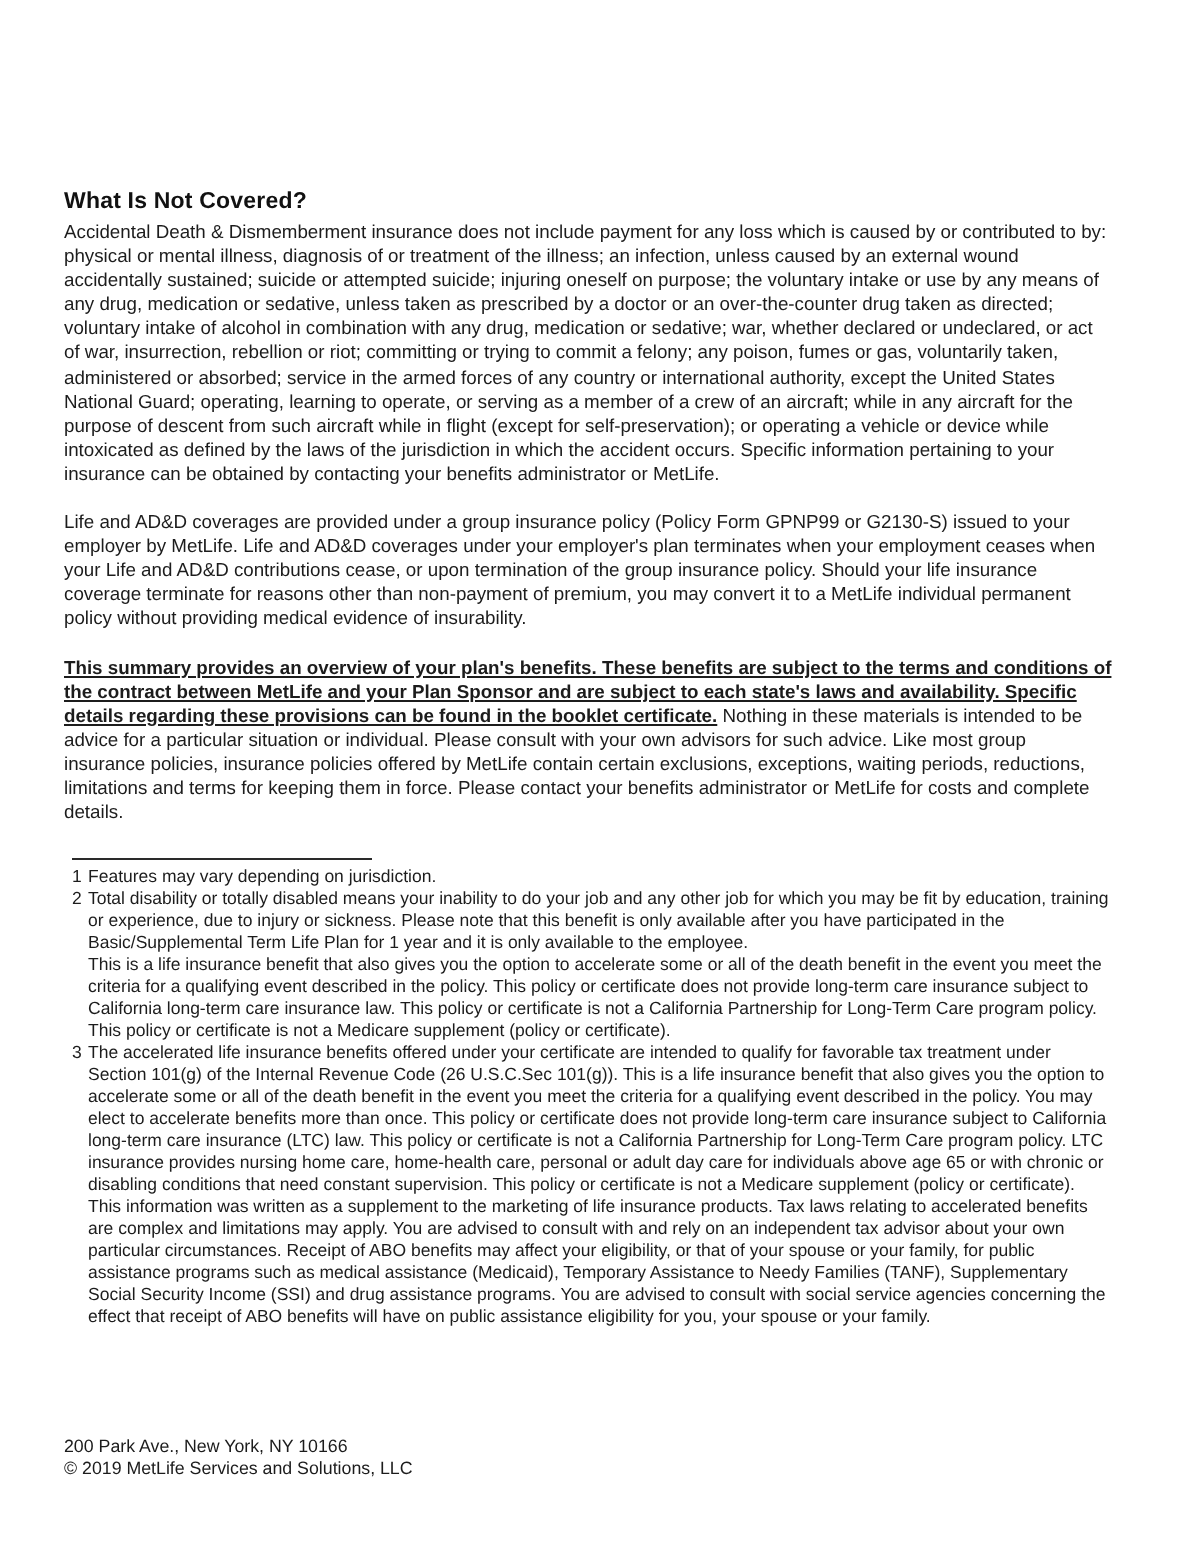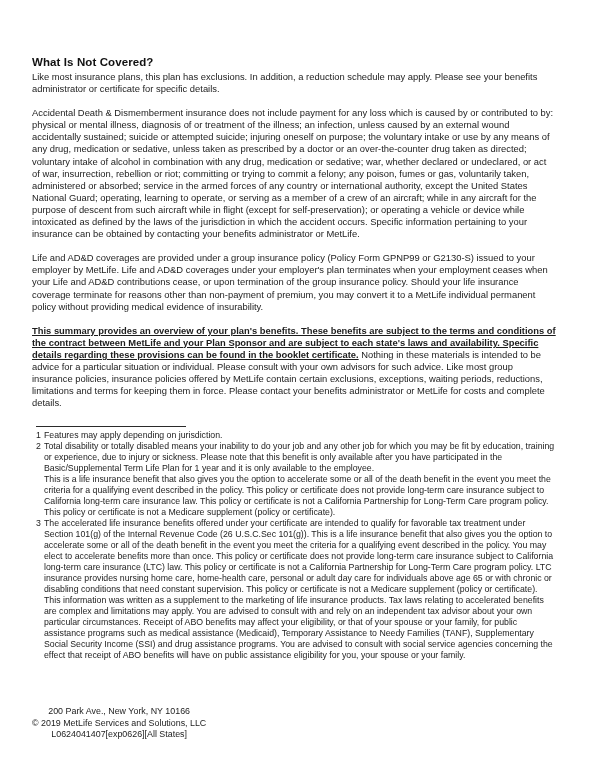--- a/index.html
+++ b/index.html
@@ -9,20 +9,21 @@
     width: 600px;
     height: 776px;
     background: #ffffff;
     margin: 0 auto;
     font-family: "Liberation Sans", "DejaVu Sans", sans-serif;
     color: #1c1c1c;
     overflow: hidden;
   }
   .content {
     padding: 56px 44px 0 32px;
+    margin-top: 39px;
   }
   h1.doc-heading {
     font-size: 11.5px;
     font-weight: bold;
     letter-spacing: 0.1px;
     margin: 0 0 3px 0;
     color: #111;
   }
   p.body-para {
     font-size: 9.4px;
@@ -65,63 +66,61 @@
     display: flex;
     justify-content: space-between;
     align-items: flex-end;
     font-size: 8.9px;
     line-height: 11.2px;
   }
   .footer-left {
     white-space: nowrap;
   }
   .footer-right {
-    text-align: center;
+    text-align: left;
     white-space: nowrap;
   }
 </style>
 </head>
 <body>
 
 <div class="page">
   <div class="content">
 
     <h1 class="doc-heading">What Is Not Covered?</h1>
 
-    <p class="body-para">Like most insurance plans, this plan has exclusions. In addition, a reduction schedule may apply.  Please see your benefits administrator or certificate for specific details.</p>
 
     <p class="body-para">Accidental Death &amp; Dismemberment insurance does not include payment for any loss which is caused by or contributed to by: physical or mental illness, diagnosis of or treatment of the illness; an infection, unless caused by an external wound accidentally sustained; suicide or attempted suicide; injuring oneself on purpose; the voluntary intake or use by any means of any drug, medication or sedative, unless taken as prescribed by a doctor or an over-the-counter drug taken as directed; voluntary intake of alcohol in combination with any drug, medication or sedative; war, whether declared or undeclared, or act of war, insurrection, rebellion or riot; committing or trying to commit a felony; any poison, fumes or gas, voluntarily taken, administered or absorbed; service in the armed forces of any country or international authority, except the United States National Guard; operating, learning to operate, or serving as a member of a crew of an aircraft; while in any aircraft for the purpose of descent from such aircraft while in flight (except for self-preservation); or operating a vehicle or device while intoxicated as defined by the laws of the jurisdiction in which the accident occurs. Specific information pertaining to your insurance can be obtained by contacting your benefits administrator or MetLife.</p>
 
     <p class="body-para">Life and AD&amp;D coverages are provided under a group insurance policy (Policy Form GPNP99 or G2130-S) issued to your employer by MetLife. Life and AD&amp;D coverages under your employer's plan terminates when your employment ceases when your Life and AD&amp;D contributions cease, or upon termination of the group insurance policy. Should your life insurance coverage terminate for reasons other than non-payment of premium, you may convert it to a MetLife individual permanent policy without providing medical evidence of insurability.</p>
 
     <p class="body-para"><span class="bold">This summary provides an overview of your plan's benefits.  These benefits are subject to the terms and conditions of the contract between MetLife and your Plan Sponsor and are subject to each state's laws and availability.  Specific details regarding these provisions can be found in the booklet certificate.</span> <span>Nothing in these materials is intended to be advice for a particular situation or individual. Please consult with your own advisors for such advice.  Like most group insurance policies, insurance policies offered by MetLife contain certain exclusions, exceptions, waiting periods, reductions, limitations and terms for keeping them in force. Please contact your benefits administrator or MetLife for costs and complete details.</span></p>
 
     <div class="fn-sep"></div>
 
     <div class="footnotes">
 
       <div class="footnote">
         <span class="fn-num">1</span>
-        <span class="fn-text">Features may apply depending on jurisdiction.</span>
+        <span class="fn-text">Features may vary depending on jurisdiction.</span>
       </div>
 
       <div class="footnote">
         <span class="fn-num">2</span>
         <span class="fn-text">Total disability or totally disabled means your inability to do your job and any other job for which you may be fit by education, training or experience, due to injury or sickness. Please note that this benefit is only available after you have participated in the Basic/Supplemental Term Life Plan for 1 year and it is only available to the employee.
 This is a life insurance benefit that also gives you the option to accelerate some or all of the death benefit in the event you meet the criteria for a qualifying event described in the policy. This policy or certificate does not provide long-term care insurance subject to California long-term care insurance law. This policy or certificate is not a California Partnership for Long-Term Care program policy. This policy or certificate is not a Medicare supplement (policy or certificate).</span>
       </div>
 
       <div class="footnote">
         <span class="fn-num">3</span>
         <span class="fn-text">The accelerated life insurance benefits offered under your certificate are intended to qualify for favorable tax treatment under Section 101(g) of the Internal Revenue Code (26 U.S.C.Sec 101(g)). This is a life insurance benefit that also gives you the option to accelerate some or all of the death benefit in the event you meet the criteria for a qualifying event described in the policy.  You may elect to accelerate benefits more than once. This policy or certificate does not provide long-term care insurance subject to California long-term care insurance (LTC) law.  This policy or certificate is not a California Partnership for Long-Term Care program policy. LTC insurance provides nursing home care, home-health care, personal or adult day care for individuals above age 65 or with chronic or disabling conditions that need constant supervision. This policy or certificate is not a Medicare supplement (policy or certificate). This information was written as a supplement to the marketing of life insurance products.  Tax laws relating to accelerated benefits are complex and limitations may apply. You are advised to consult with and rely on an independent tax advisor about your own particular circumstances. Receipt of ABO benefits may affect your eligibility, or that of your spouse or your family, for public assistance programs such as medical assistance (Medicaid), Temporary Assistance to Needy Families (TANF), Supplementary Social Security Income (SSI) and drug assistance programs. You are advised to consult with social service agencies concerning the effect that receipt of ABO benefits will have on public assistance eligibility for you, your spouse or your family.</span>
       </div>
 
     </div>
   </div>
 
   <div class="footer">
     <div class="footer-right">
       <div>200 Park Ave., New York, NY 10166</div>
       <div>© 2019 MetLife Services and Solutions, LLC</div>
-      <div>L0624041407[exp0626][All States]</div>
     </div>
   </div>
 </div>
 
 </body></html>

